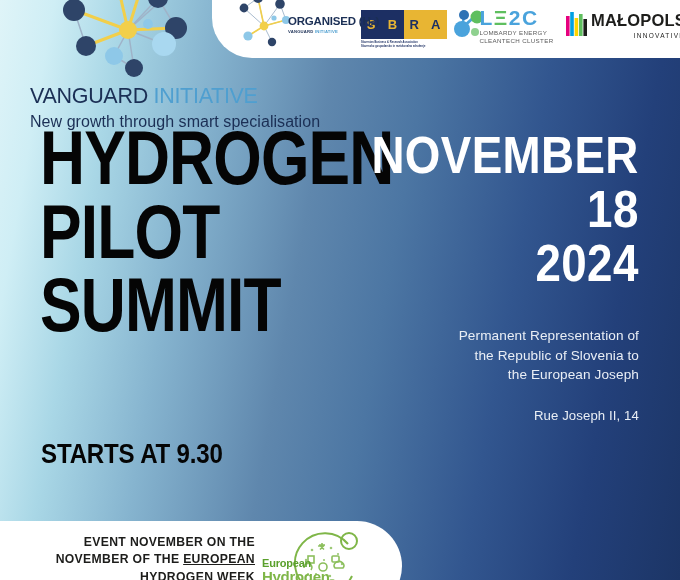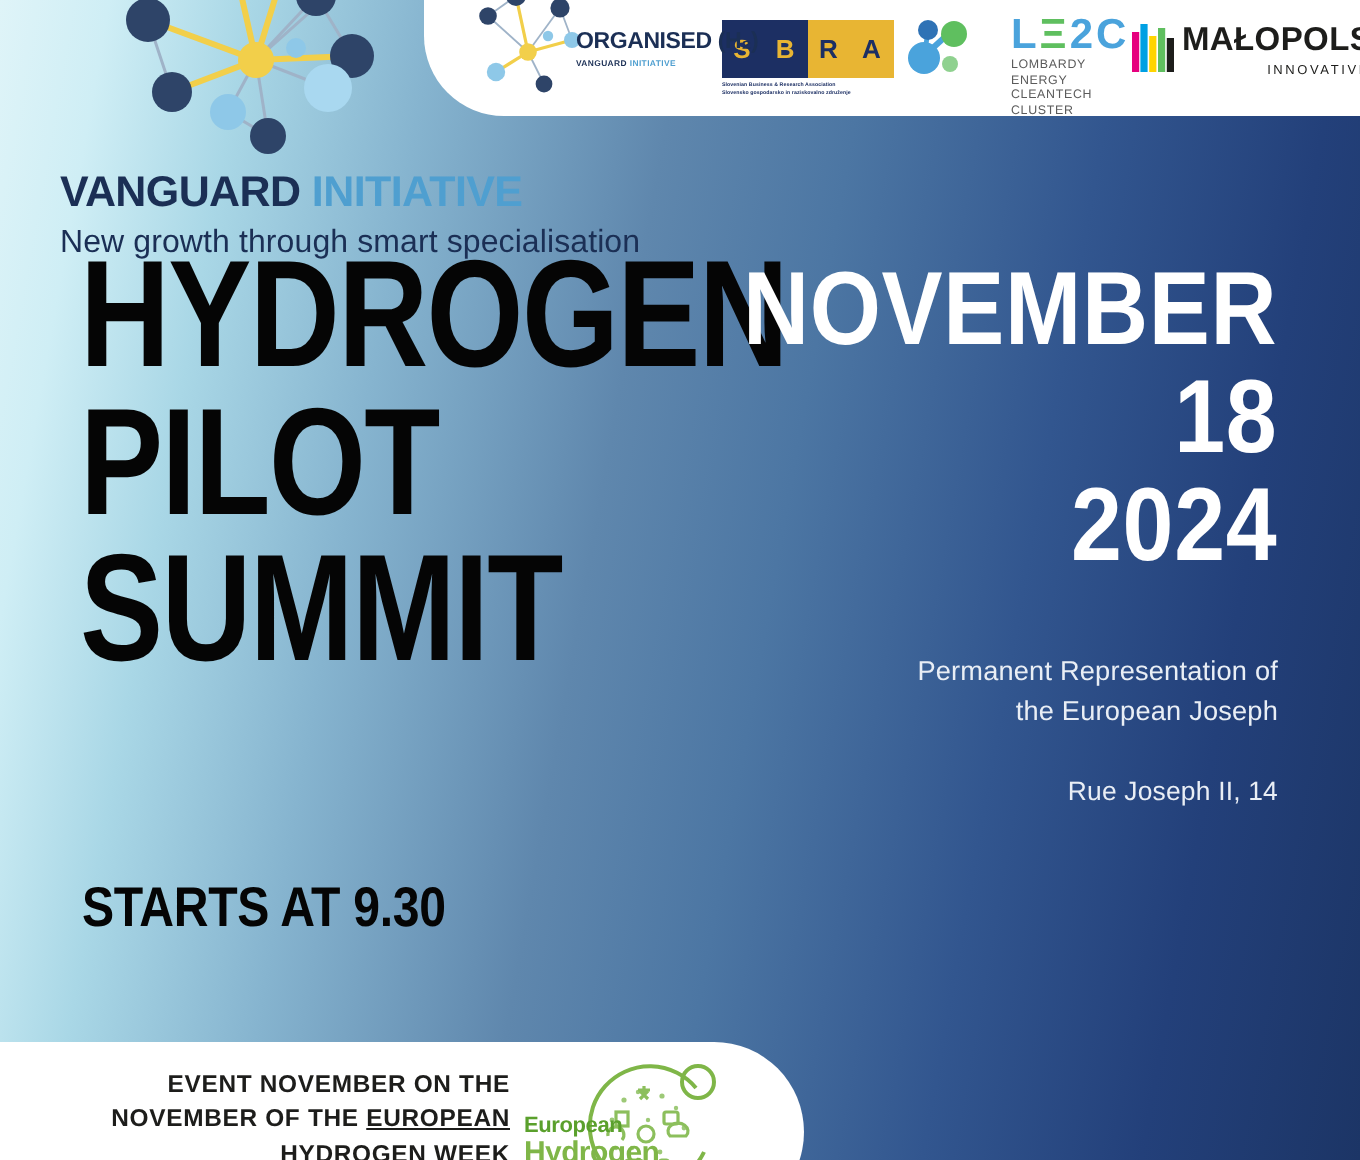--- a/index.html
+++ b/index.html
@@ -130,21 +130,21 @@
   }
   #logo-le2c .mol {
     position: absolute;
     left: 2px;
     top: 8px;
     width: 40px;
     height: 34px;
   }
   #logo-le2c .le-wrap {
     position: absolute;
-    left: 56px;
+    left: 30px;
     top: 8px;
   }
   #logo-le2c .le-main {
     font-size: 21px;
     font-weight: bold;
     color: #4aa3dc;
     letter-spacing: 1.5px;
     line-height: 0.95;
   }
   #logo-le2c .le-main .g { color: #5fbf5f; }
@@ -197,21 +197,21 @@
     width: 200px;
     text-align: center;
   }
   #vanguard .vnet {
     width: 200px;
     height: 116px;
     display: block;
   }
   #vanguard .vtitle {
     font-size: 21.5px;
-    font-weight: bold;
+    font-weight: normal;
     letter-spacing: -0.3px;
     line-height: 1;
     margin-top: 2px;
     white-space: nowrap;
   }
   #vanguard .vtitle .dark { color: #1b2f55; }
   #vanguard .vtitle .blue { color: #4f9fd0; }
   #vanguard .vtag {
     font-size: 16px;
     color: #1b2f55;
@@ -494,20 +494,21 @@
   <div id="starts-at">STARTS AT 9.30</div>
 
   <div id="date-block">
     <div class="d-line">NOVEMBER</div>
     <div class="d-line">18</div>
     <div class="d-line">2024</div>
   </div>
 
   <div id="venue">
     <div>Permanent Representation of</div>
+    <div>the Republic of Slovenia to</div>
     <div>the European Joseph</div>
     <div class="addr">
       <div>Rue Joseph II, 14</div>
     </div>
   </div>
 
   <div id="bottom-panel"></div>
   <div id="bottom-text">
     <div>EVENT NOVEMBER ON THE</div>
     <div><span>NOVEMBER OF THE </span><span class="u">EUROPEAN</span></div>

